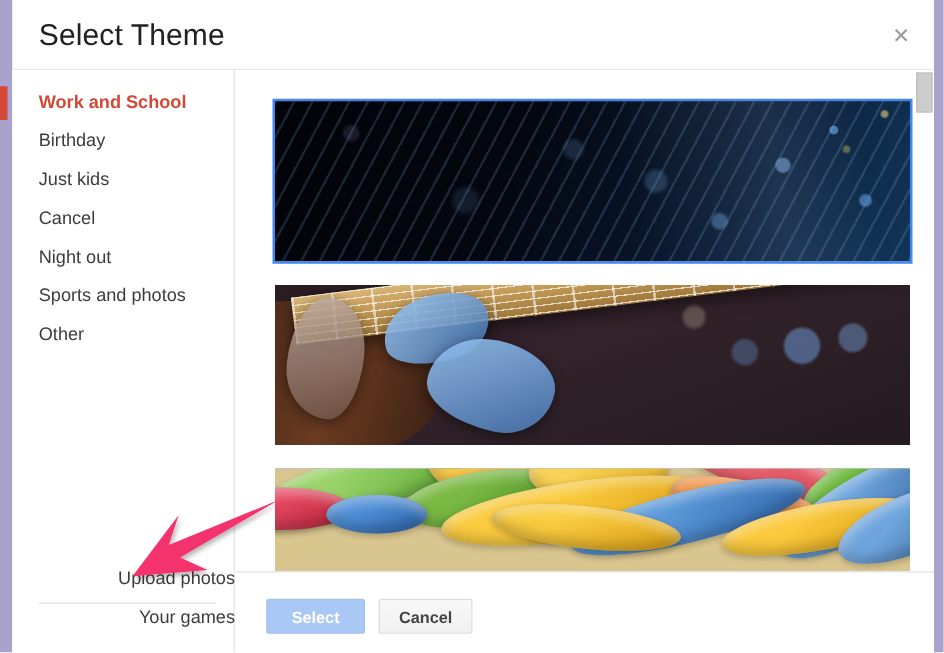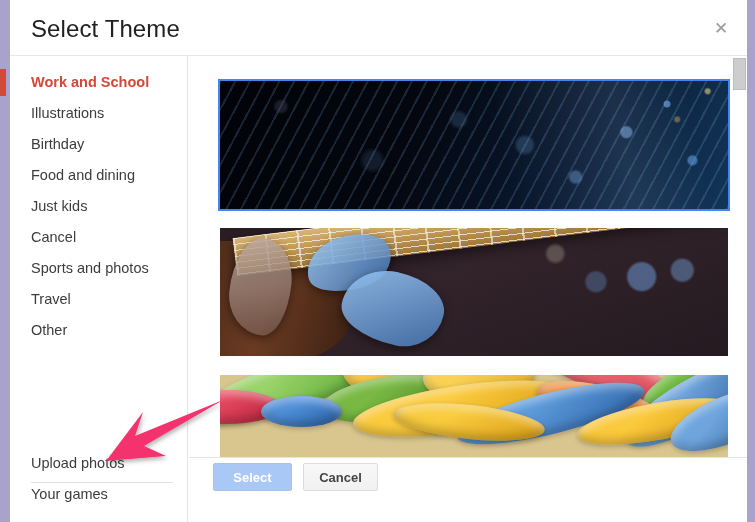--- a/index.html
+++ b/index.html
@@ -124,20 +124,21 @@
     top: 426px;
     width: 142px;
     height: 1px;
     background: #e0e0e0;
   }
   #side-list-bottom {
     position: absolute;
     left: 0;
     top: 392px;
     width: 178px;
+    text-align: right;
   }
 
   
   #content-pane {
     position: absolute;
     left: 179px;
     top: 0;
     width: 558px;
     height: 401px;
     background: #ffffff;
@@ -281,21 +282,21 @@
     left: 179px;
     top: 401px;
     width: 558px;
     height: 65px;
     background: #ffffff;
     border-top: 1px solid #e4e4e4;
     box-sizing: border-box;
   }
   .btn {
     position: absolute;
-    top: 5px;
+    top: 21px;
     height: 28px;
     line-height: 27px;
     text-align: center;
     font-size: 13px;
     font-weight: bold;
     border-radius: 2px;
     box-sizing: border-box;
     cursor: pointer;
     user-select: none;
   }
@@ -338,27 +339,25 @@
     <div id="dialog-header">
       <div id="dialog-title">Select Theme</div>
       <div id="close-button">✕</div>
     </div>
 
     <div id="dialog-body">
 
       <div id="sidebar">
         <div id="side-list-top">
             <div class="side-item selected" style="color: rgb(211, 72, 54);"><span>Work and School</span></div>
-            <div class="side-item"><span>Illustrations</span></div>
             <div class="side-item"><span>Birthday</span></div>
-            <div class="side-item"><span>Food and dining</span></div>
             <div class="side-item"><span>Just kids</span></div>
             <div class="side-item"><span>Cancel</span></div>
+            <div class="side-item"><span>Night out</span></div>
             <div class="side-item"><span>Sports and photos</span></div>
-            <div class="side-item"><span>Travel</span></div>
             <div class="side-item"><span>Other</span></div>
           </div>
         <div id="sidebar-divider"></div>
         <div id="side-list-bottom">
             <div class="side-item"><span>Upload photos</span></div>
             <div class="side-item"><span>Your games</span></div>
           </div>
       </div>
 
       <div id="content-pane">

